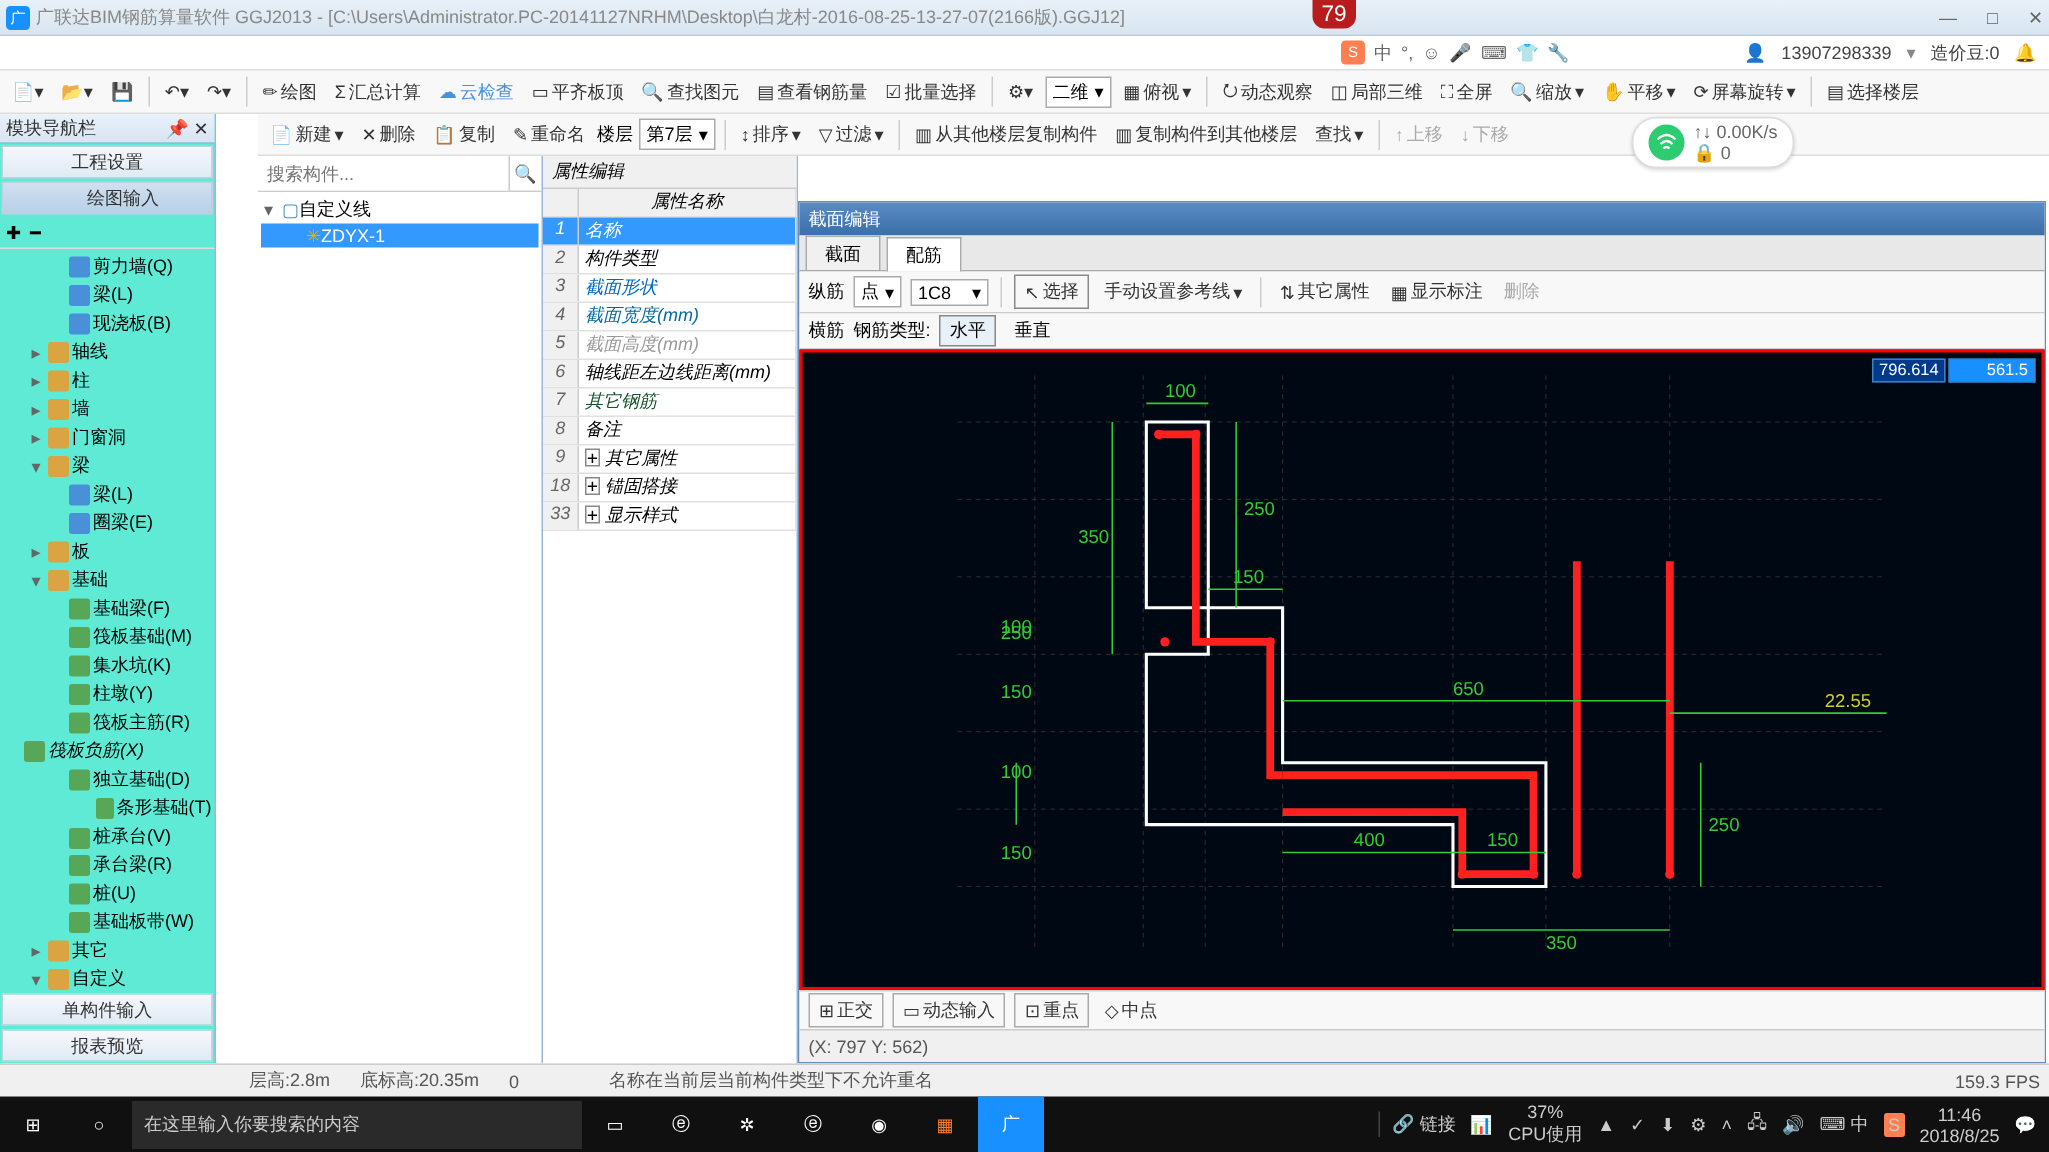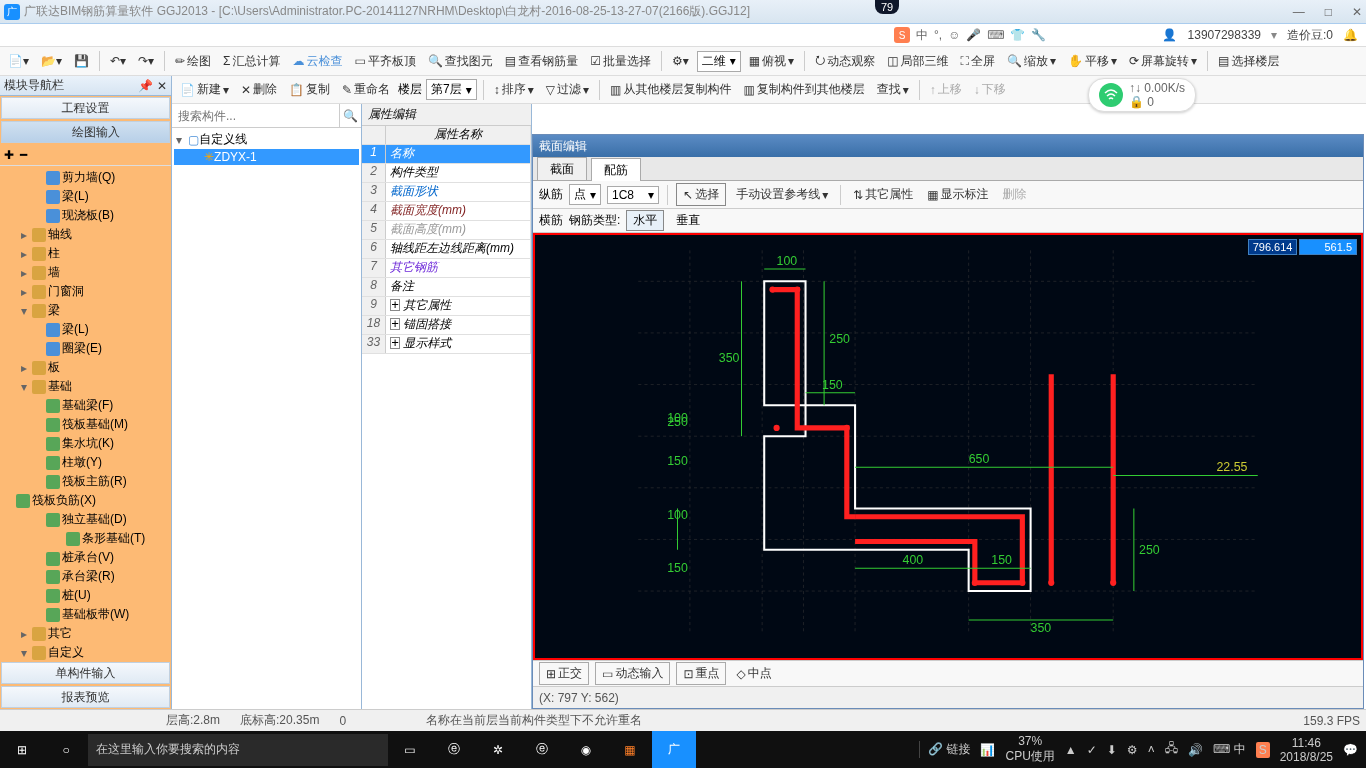--- a/index.html
+++ b/index.html
@@ -1,32 +1,32 @@
 <!DOCTYPE html>
 <html><head>
 <meta charset="utf-8">
 <style>
 *{margin:0;padding:0;box-sizing:border-box;font-family:"Microsoft YaHei","SimSun",sans-serif;font-size:12px;}
 body{width:1366px;height:768px;background:#fff;overflow:hidden;position:relative;}
 .title-bar{height:24px;background:linear-gradient(#e8f0f8,#d8e5f0);display:flex;align-items:center;padding:0 4px;border-bottom:1px solid #aaccee;}
 .title-icon{width:16px;height:16px;background:#1890ff;border-radius:3px;color:#fff;display:flex;align-items:center;justify-content:center;font-size:10px;margin-right:4px;}
 .title-text{color:#888;font-size:12px;flex:1;overflow:hidden;white-space:nowrap;}
-.badge79{position:absolute;top:0;left:875px;background:#0f172a;color:#fff;padding:1px 6px;border-radius:0 0 8px 8px;font-size:11px;}
+.badge79{position:absolute;top:0;left:875px;background:#b91c1c;color:#fff;padding:1px 6px;border-radius:0 0 8px 8px;font-size:15px;}
 .win-ctrl{display:flex;gap:20px;color:#666;}
 .win-ctrl span{cursor:pointer;}
 .input-bar{position:absolute;top:24px;left:894px;height:22px;display:flex;align-items:center;gap:6px;color:#666;}
 .input-bar .s-icon{background:#ff7f50;color:#fff;width:16px;height:16px;border-radius:3px;display:flex;align-items:center;justify-content:center;font-size:10px;}
 .user-bar{position:absolute;top:24px;right:8px;height:22px;display:flex;align-items:center;gap:10px;color:#444;}
 .menu-bar{position:absolute;top:46px;left:0;right:0;height:30px;border-top:1px solid #ddd;border-bottom:1px solid #ddd;display:flex;align-items:center;padding:0 4px;gap:4px;background:#f8f8f8;}
 .mbtn{display:flex;align-items:center;gap:2px;padding:2px 4px;color:#333;white-space:nowrap;}
 .sep{width:1px;height:20px;background:#ccc;margin:0 2px;}
 .toolbar2{position:absolute;top:76px;left:172px;right:0;height:28px;border-bottom:1px solid #ddd;display:flex;align-items:center;gap:4px;padding:0 4px;background:#f8f8f8;}
 .net-badge{position:absolute;top:78px;right:170px;background:#fff;border:1px solid #ddd;border-radius:16px;padding:2px 10px;display:flex;align-items:center;gap:6px;box-shadow:0 1px 3px rgba(0,0,0,.2);}
 .wifi-ic{width:24px;height:24px;background:#2ecc71;border-radius:50%;color:#fff;display:flex;align-items:center;justify-content:center;}
-.left-panel{position:absolute;top:76px;left:0;width:172px;bottom:59px;border-right:1px solid #99b8d8;display:flex;flex-direction:column;background:#fdba74;}
+.left-panel{position:absolute;top:76px;left:0;width:144px;bottom:59px;border-right:1px solid #99b8d8;display:flex;flex-direction:column;background:#5eead4;}
 .panel-hdr{height:20px;background:linear-gradient(#eaf2fa,#d6e4f2);border-bottom:1px solid #99b8d8;display:flex;align-items:center;padding:0 4px;font-size:12px;color:#333;justify-content:space-between;}
 .panel-btn{height:22px;background:linear-gradient(#f5f8fc,#e0eaf4);border:1px solid #c0d0e0;margin:1px;display:flex;align-items:center;justify-content:center;color:#333;}
 .panel-btn.active{background:linear-gradient(#d0e0f0,#b8d0e8);padding-left:21px;}
 .tool-row{height:22px;border-bottom:1px solid #ddd;display:flex;align-items:center;padding:0 4px;gap:6px;}
 .tree{flex:1;overflow:auto;padding:2px 0;}
 .tree-item{display:flex;align-items:center;padding:1px 2px;white-space:nowrap;cursor:pointer;}
 .tree-item .exp{width:12px;text-align:center;color:#666;}
 .tree-item .tic{width:14px;height:14px;margin:0 2px;}
 .mid-panel{position:absolute;top:104px;left:172px;width:190px;bottom:59px;border-right:1px solid #99b8d8;}
 .search-row{height:24px;display:flex;border-bottom:1px solid #ccc;}
@@ -249,21 +249,21 @@
       <div class="tree-item" style="padding-left: 32px;">
         <span class="exp"></span>
         <span class="tic" style="background:#58a658;border-radius:2px"></span>
         <span>柱墩(Y)</span>
       </div>
       <div class="tree-item" style="padding-left: 32px;">
         <span class="exp"></span>
         <span class="tic" style="background:#58a658;border-radius:2px"></span>
         <span>筏板主筋(R)</span>
       </div>
-      <div class="tree-item" style="">
+      <div class="tree-item" style=" font-style: italic;">
         <span class="exp"></span>
         <span class="tic" style="background:#58a658;border-radius:2px"></span>
         <span>筏板负筋(X)</span>
       </div>
       <div class="tree-item" style="padding-left: 32px;">
         <span class="exp"></span>
         <span class="tic" style="background:#58a658;border-radius:2px"></span>
         <span>独立基础(D)</span>
       </div>
       <div class="tree-item" style="padding-left: 52px;">
@@ -339,33 +339,33 @@
         <div class="prop-row">
           <div class="prop-num">2</div>
           <div class="prop-name" style="">构件类型</div>
         </div>
         <div class="prop-row">
           <div class="prop-num">3</div>
           <div class="prop-name" style="color:#0066cc;">截面形状</div>
         </div>
         <div class="prop-row">
           <div class="prop-num">4</div>
-          <div class="prop-name" style="color:#7f1d1d;">截面宽度(mm)</div>
+          <div class="prop-name" style="color:#0369a1;">截面宽度(mm)</div>
         </div>
         <div class="prop-row">
           <div class="prop-num">5</div>
           <div class="prop-name" style="color:#999;">截面高度(mm)</div>
         </div>
         <div class="prop-row">
           <div class="prop-num">6</div>
           <div class="prop-name" style="">轴线距左边线距离(mm)</div>
         </div>
         <div class="prop-row">
           <div class="prop-num">7</div>
-          <div class="prop-name" style="color:#6d28d9;">其它钢筋</div>
+          <div class="prop-name" style="color:#14532d;">其它钢筋</div>
         </div>
         <div class="prop-row">
           <div class="prop-num">8</div>
           <div class="prop-name" style="">备注</div>
         </div>
         <div class="prop-row">
           <div class="prop-num">9</div>
           <div class="prop-name"><span style="font-family:monospace;border:1px solid #888;width:10px;display:inline-block;text-align:center;line-height:10px">+</span> 其它属性</div>
         </div>
         <div class="prop-row">
@@ -491,21 +491,21 @@
   </div>
   <div class="rp-status">
     <span>(X: 797 Y: 562)</span>
   </div>
 </div>
 
 <div class="status-bar">
   <span style="margin-left:160px">层高:2.8m</span>
   <span>底标高:20.35m</span>
   <span>0</span>
-  <span style="margin-left:60px">名称在当前层当前构件类型下不允许重名</span>
+  <span style="margin-left:40px">名称在当前层当前构件类型下不允许重名</span>
   <span style="margin-left:auto">159.3 FPS</span>
 </div>
 
 <div class="taskbar">
   <div class="tb-item">⊞</div>
   <div class="tb-item">○</div>
   <div class="tb-search">
       <span>在这里输入你要搜索的内容</span>
     </div>
   <div class="tb-item">▭</div>

